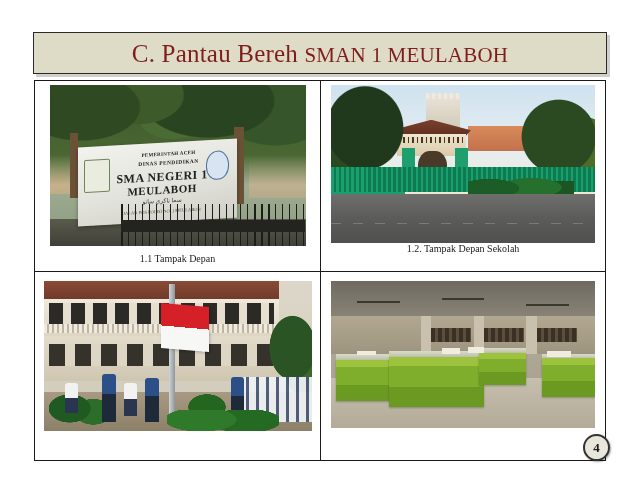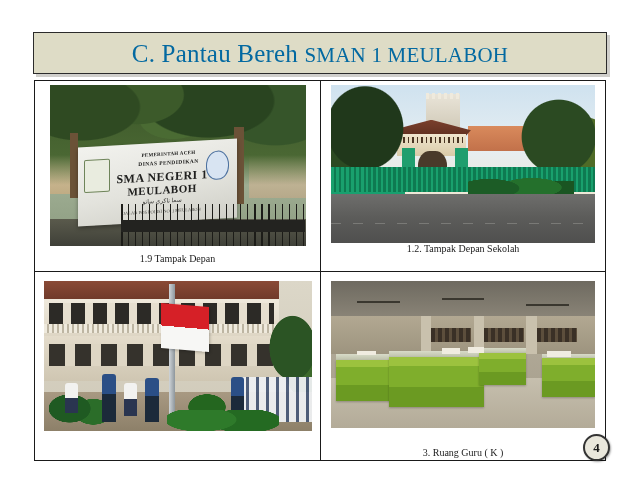--- a/index.html
+++ b/index.html
@@ -11,21 +11,21 @@
 
   
   .title-box{
     position:absolute;left:33px;top:32px;width:572px;height:40px;
     background:#dedcc6;
     border:1px solid #2b2b2b;
     box-shadow:3px 3px 0 rgba(120,118,105,.35);
     display:flex;align-items:center;justify-content:center;
   }
   .title-text{
-    color:#0369a1;font-size:25px;line-height:1;letter-spacing:.2px;
+    color:#7f1d1d;font-size:25px;line-height:1;letter-spacing:.2px;
     white-space:nowrap;font-family:"Liberation Serif",serif;
   }
   .title-text .sm{font-size:21px;}
 
   
   .table{
     position:absolute;left:34px;top:80px;width:572px;height:381px;
     border:1px solid #1a1a1a;
     display:grid;grid-template-columns:1fr 1fr;grid-template-rows:1fr 1fr;
     background:#fff;box-sizing:border-box;
@@ -225,21 +225,21 @@
             <div class="p1-l2">DINAS PENDIDIKAN</div>
             <div class="p1-l3">SMA NEGERI 1</div>
             <div class="p1-l4">MEULABOH</div>
             <div class="p1-l5">سما ناکري ساتو</div>
             <div class="p1-l6">JALAN POS POLISI NO. 1 MEULABOH</div>
           </div>
         </div>
         <div class="p1-fence"></div>
         <div class="p1-fencebar"></div>
       </div>
-      <div class="caption cap1">1.9 Tampak Depan</div>
+      <div class="caption cap1">1.1 Tampak Depan</div>
     </div>
 
     <div class="cell c-r">
       <div class="photo ph2">
         <div class="p2-sky"></div>
         <div class="p2-roofFar"></div>
         <div class="p2-tower"></div>
         <div class="p2-towercrest"></div>
         <div class="p2-gateroof"></div>
         <div class="p2-gatebody"></div>
@@ -306,19 +306,18 @@
         <div class="p4-top" style="left:56%;top:46%;width:18%;height:4%;"></div>
         <div class="p4-table" style="left:56%;top:49%;width:18%;height:22%;"></div>
         <div class="p4-top" style="left:80%;top:50%;width:20%;height:4%;"></div>
         <div class="p4-table" style="left:80%;top:53%;width:20%;height:26%;"></div>
 
         <div class="p4-paper" style="left:42%;top:46%;width:7%;height:4%;"></div>
         <div class="p4-paper" style="left:52%;top:45%;width:6%;height:4%;"></div>
         <div class="p4-paper" style="left:82%;top:48%;width:9%;height:4%;"></div>
         <div class="p4-paper" style="left:10%;top:48%;width:7%;height:3%;"></div>
       </div>
-      <div class="caption cap4">3. Ruang Guru ( K )</div>
     </div>
   </div>
 
   <div class="page-badge">4</div>
 
 </div>
 
 </body></html>

